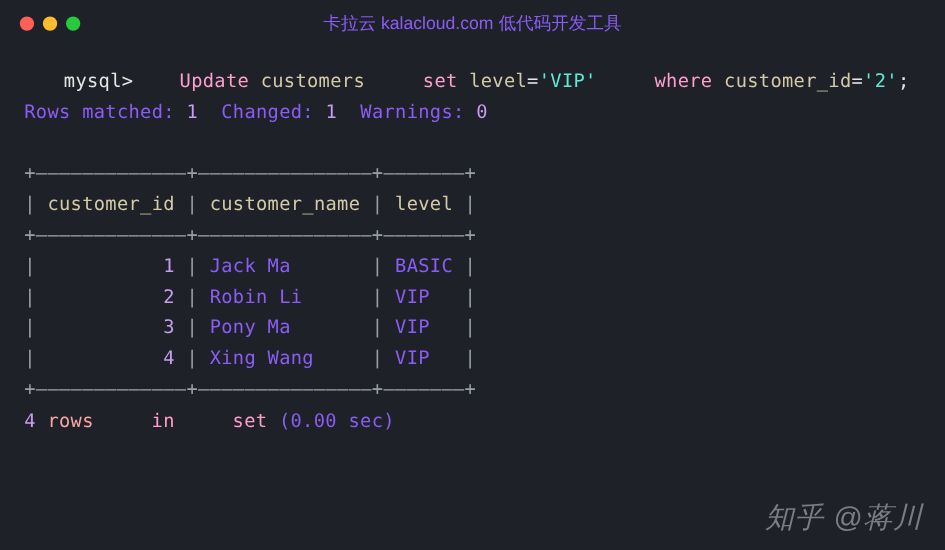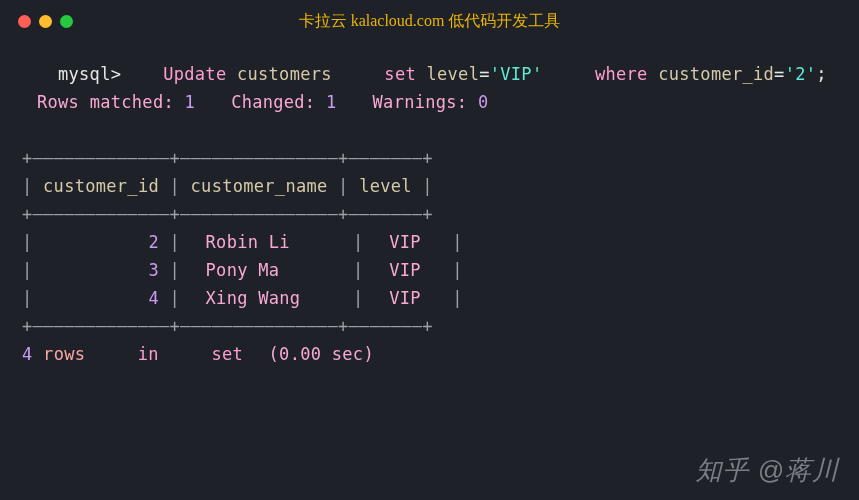--- a/index.html
+++ b/index.html
@@ -34,43 +34,43 @@
       height: 13px;
       border-radius: 50%;
     }
     .light.red { background: #ff5f56; }
     .light.yellow { background: #ffbd2e; }
     .light.green { background: #27c93f; }
     .title {
       position: absolute;
       left: 50%;
       transform: translateX(-50%);
-      color: #eab308;
+      color: #8b5cf6;
       font-size: 16px;
-      font-family: Liberation Serif, serif;
+      font-family: Liberation Sans, sans-serif;
     }
     .terminal {
       padding: 18px 22px;
       line-height: 1.65;
       letter-spacing: 0.3px;
     }
     .line {
       white-space: pre;
     }
     .prompt { color: #e6e6e6; padding-left: 36px; }
     .kw { color: #ff9ecf; margin-left: 42px; }
     .ident { color: #d6c9a8; }
     .star { color: #c99cf0; }
     .str { color: #5eead4; }
     .num { color: #c99cf0; }
     .col { color: #d6c9a8; }
     .pipe { color: #9aa0a6; }
     .border { color: #9aa0a6; }
     .punct { color: #e6e6e6; }
-    .plain { color: #f9a8d4; margin-left: 15px; }
+    .plain { color: #8b5cf6; }
     .result { color: #fca5a5; }
     .watermark {
       position: absolute;
       right: 20px;
       bottom: 12px;
       color: #7a7e84;
       font-family: -apple-system, 'PingFang SC', sans-serif;
       font-size: 26px;
       font-style: italic;
       letter-spacing: 1px;
@@ -96,20 +96,21 @@
 
   <div class="line">&nbsp;</div>
 
 
   <div class="line border">+—————————————+———————————————+———————+</div>
 
   <div class="line"><span class="pipe">| </span><span class="col">customer_id</span><span class="pipe"> | </span><span class="col">customer_name</span><span class="pipe"> | </span><span class="col">level</span><span class="pipe"> |</span></div>
 
   <div class="line border">+—————————————+———————————————+———————+</div>
 
+  <div class="line"><span class="pipe">|           </span><span class="num">1</span><span class="pipe"> | </span><span class="plain" id="r0n">Jack Ma      </span><span class="pipe"> | </span><span class="plain" id="r0l">BASIC</span><span class="pipe"> |</span></div>
 
   <div class="line"><span class="pipe">|           </span><span class="num">2</span><span class="pipe"> | </span><span class="plain" id="r1n">Robin Li     </span><span class="pipe"> | </span><span class="plain" id="r1l">VIP  </span><span class="pipe"> |</span></div>
 
   <div class="line"><span class="pipe">|           </span><span class="num">3</span><span class="pipe"> | </span><span class="plain" id="r2n">Pony Ma      </span><span class="pipe"> | </span><span class="plain" id="r2l">VIP  </span><span class="pipe"> |</span></div>
 
   <div class="line"><span class="pipe">|           </span><span class="num">4</span><span class="pipe"> | </span><span class="plain" id="r3n">Xing Wang    </span><span class="pipe"> | </span><span class="plain" id="r3l">VIP  </span><span class="pipe"> |</span></div>
 
   <div class="line border">+—————————————+———————————————+———————+</div>
 
   <div class="line"><span class="num">4</span><span> </span><span class="result">rows</span><span> </span><span class="kw">in</span><span> </span><span class="kw">set</span><span> </span><span class="plain">(0.00 sec)</span></div>

